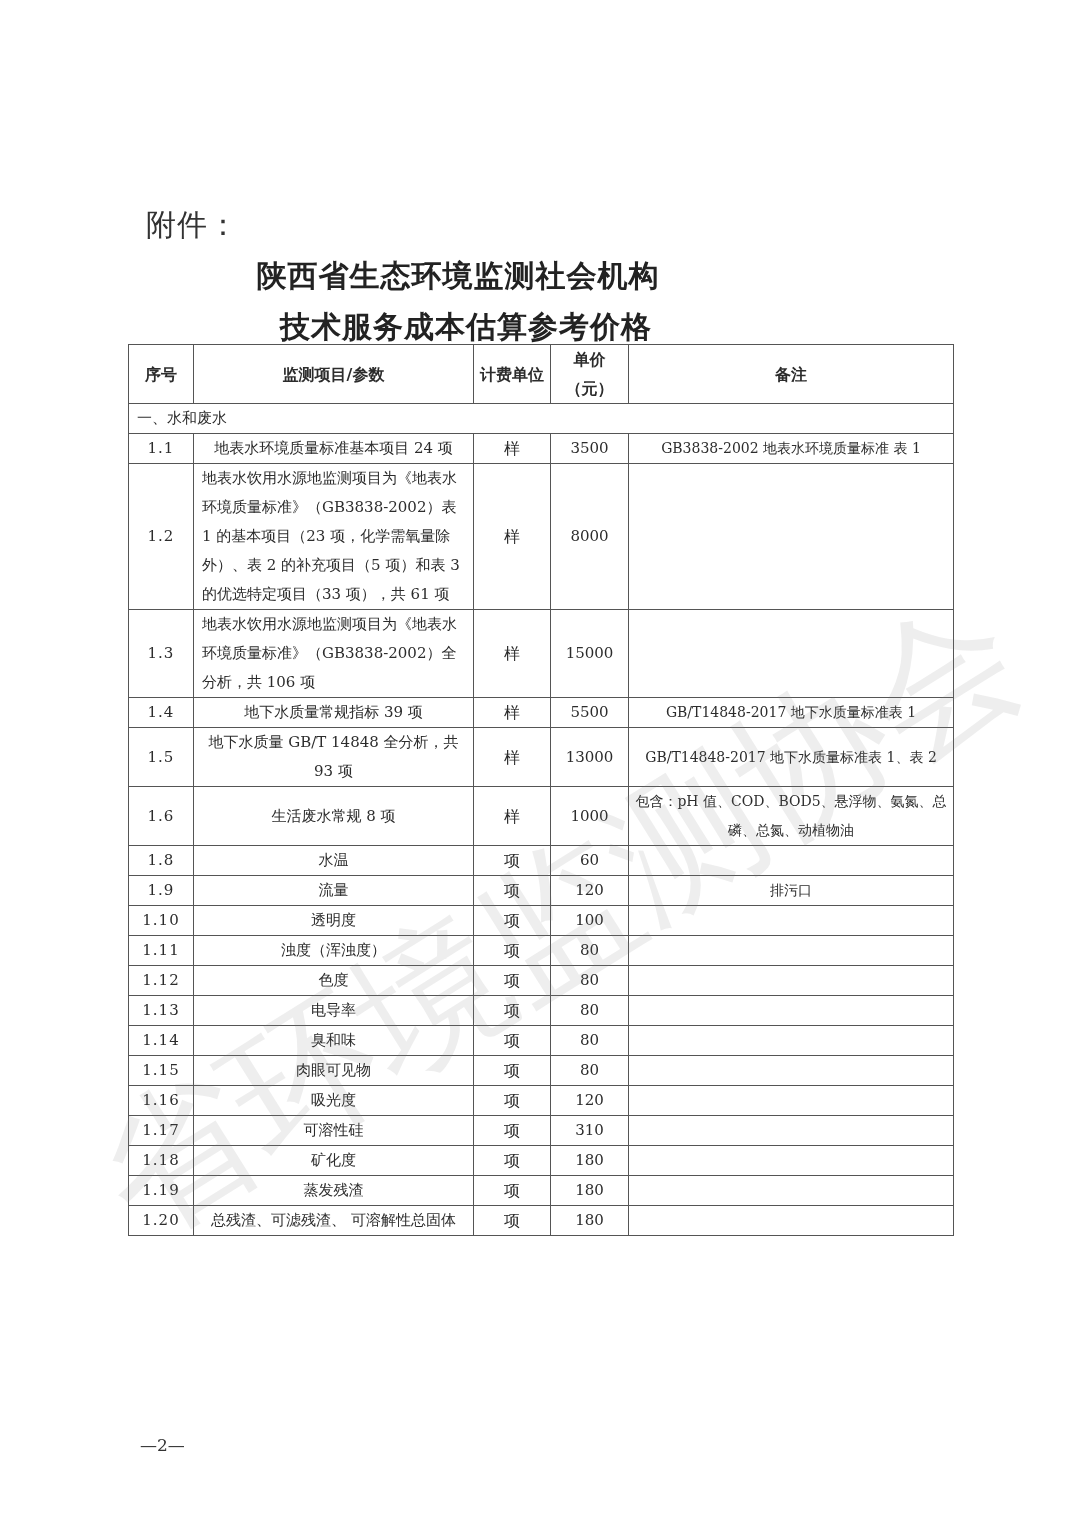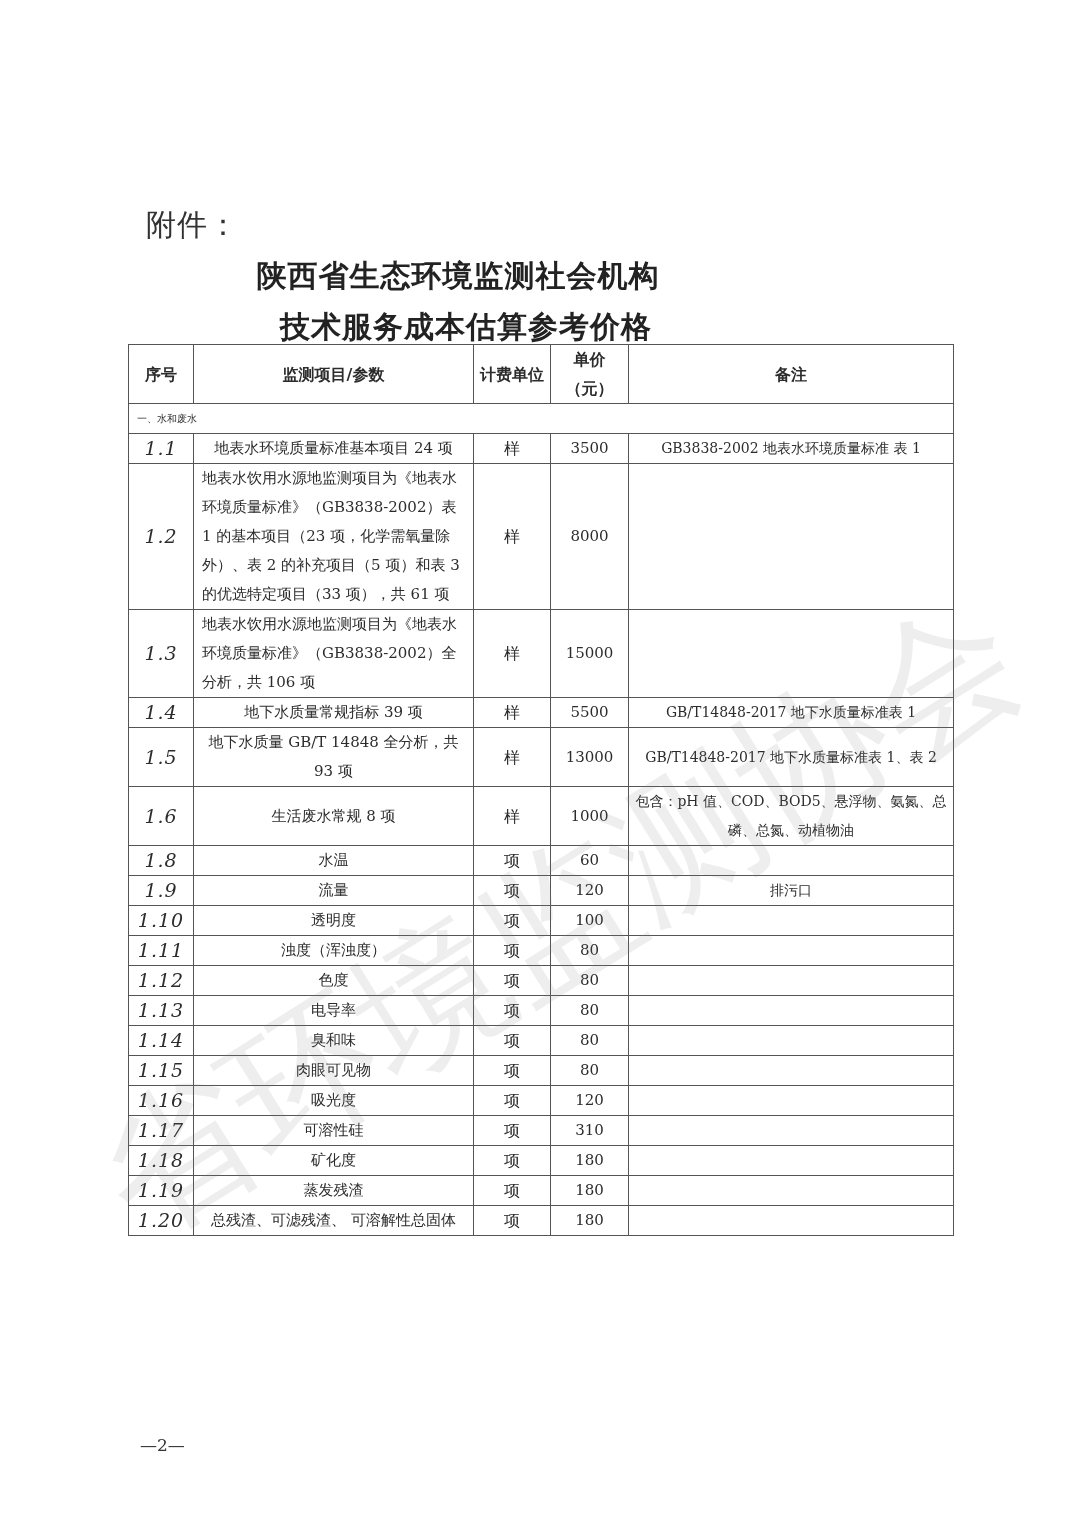--- a/index.html
+++ b/index.html
@@ -52,25 +52,25 @@
     }
     col.c-no { width: 65px; }
     col.c-item { width: 280px; }
     col.c-unit { width: 77px; }
     col.c-price { width: 78px; }
     col.c-note { width: 325px; }
     td.section {
       text-align: left !important;
       font-family: "DejaVu Sans", "Liberation Sans", sans-serif;
       font-weight: bold;
-      font-size: 10px;
+      font-size: 15px;
       padding-left: 8px !important;
       height: 29px;
     }
-    td.no { font-size: 19px; letter-spacing: 1px; font-style: italic; }
+    td.no { font-size: 15px; letter-spacing: 1px; }
     td.item.left { text-align: left; padding-left: 8px; }
     td.note { text-align: left; padding-left: 8px; font-size: 14px; }
     td.unit { font-size: 16px; }
     .watermark {
       position: absolute; left: 180px; top: 420px;
       width: 760px; height: 1000px;
       pointer-events: none;
       font-family: "DejaVu Sans", "Liberation Sans", sans-serif;
       font-size: 150px;
       color: rgba(120,120,120,0.13);

